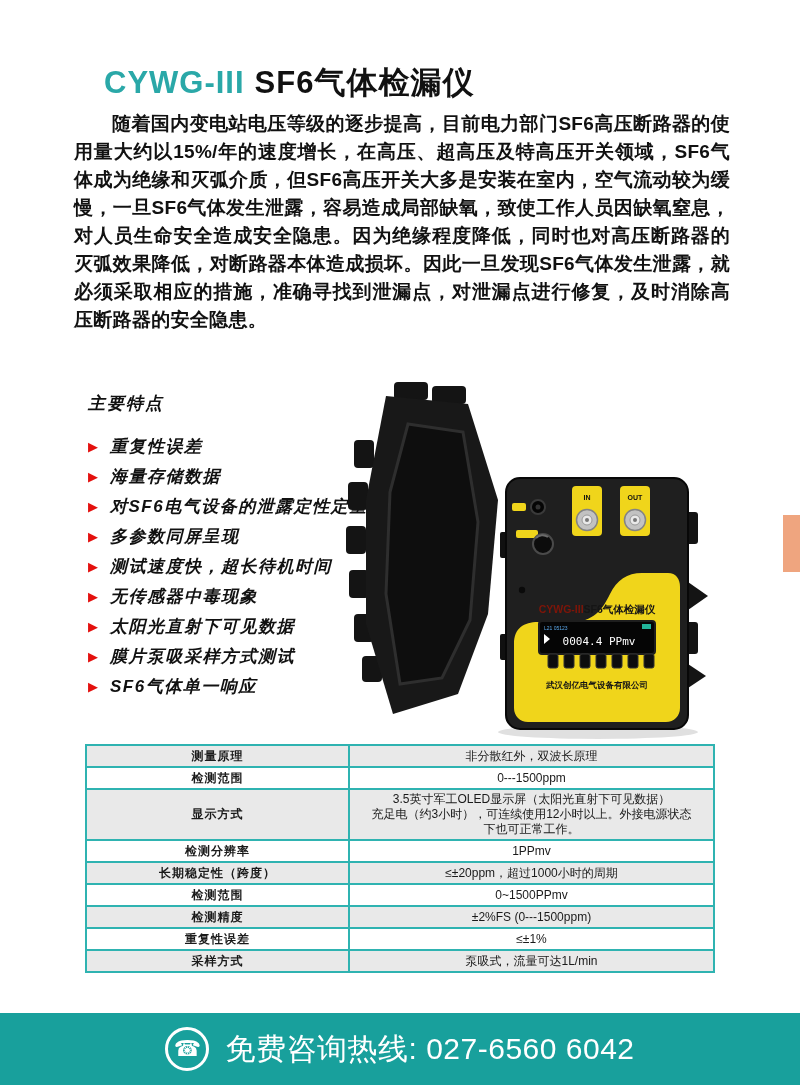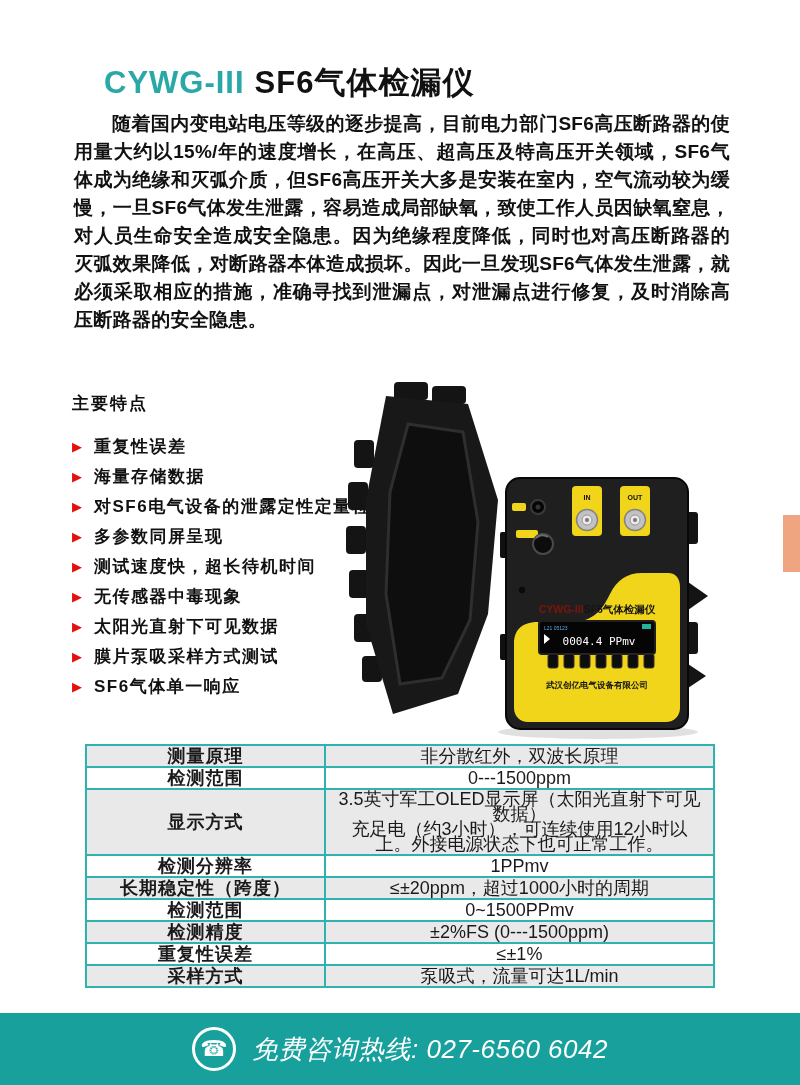--- a/index.html
+++ b/index.html
@@ -16,56 +16,56 @@
   .title .product{color:#111;}
 
   
   .intro{
     position:absolute;left:74px;top:110px;width:656px;margin:0;
     font-size:19px;line-height:28px;color:#111;font-weight:700;
     text-align:justify;text-indent:2em;letter-spacing:0.3px;
   }
 
   
-  .features{position:absolute;left:72px;top:392px;width:330px;}
+  .features{position:absolute;left:88px;top:392px;width:330px;font-style:italic;}
   .features-heading{font-size:17px;font-weight:bold;color:#111;letter-spacing:2px;margin-bottom:16px;}
   .feature-list{list-style:none;margin:0;padding:0;}
   .feature{display:flex;align-items:center;height:30px;white-space:nowrap;}
   .bullet{color:#e4100e;font-size:13px;margin-right:12px;line-height:1;}
   .ftext{font-size:17px;font-weight:600;color:#111;letter-spacing:1.5px;}
 
   
   .photo{position:absolute;left:336px;top:382px;width:378px;height:360px;}
 
   
   .spec-table{
     position:absolute;left:85px;top:744px;width:630px;
     border-collapse:collapse;table-layout:fixed;
   }
   .spec-table td{
     border:2px solid #2fb3b1;text-align:center;vertical-align:middle;
-    font-size:18px;line-height:15px;color:#1a1a1a;padding:2px 8px;
+    font-size:12px;line-height:15px;color:#1a1a1a;padding:2px 20px;
   }
   .spec-table td.lbl{width:221px;font-weight:bold;letter-spacing:1px;}
   .spec-table td.val{font-weight:500;}
   .spec-table tr{height:22px;}
   .spec-table tr:nth-child(odd){background:#e9e9e9;}
   .spec-table tr:nth-child(even){background:#ffffff;}
 
   
   .footer{
     position:absolute;left:0;top:1013px;width:800px;height:72px;background:#18a09c;
     display:flex;align-items:center;justify-content:center;gap:16px;color:#fff;
   }
   .phone-icon{
     width:38px;height:38px;border:3px solid #fff;border-radius:50%;
     display:flex;align-items:center;justify-content:center;
     font-size:22px;line-height:1;
   }
-  .hotline{font-size:26px;font-weight:500;letter-spacing:0.5px;white-space:nowrap;font-style:italic;}
+  .hotline{font-size:30px;font-weight:500;letter-spacing:0.5px;white-space:nowrap;}
 </style>
 </head>
 <body>
 
 <div class="page">
 
   <div class="salmon-block"></div>
 
   <h1 class="title">
     <span class="model">CYWG-III</span><span class="product">SF6气体检漏仪</span>

